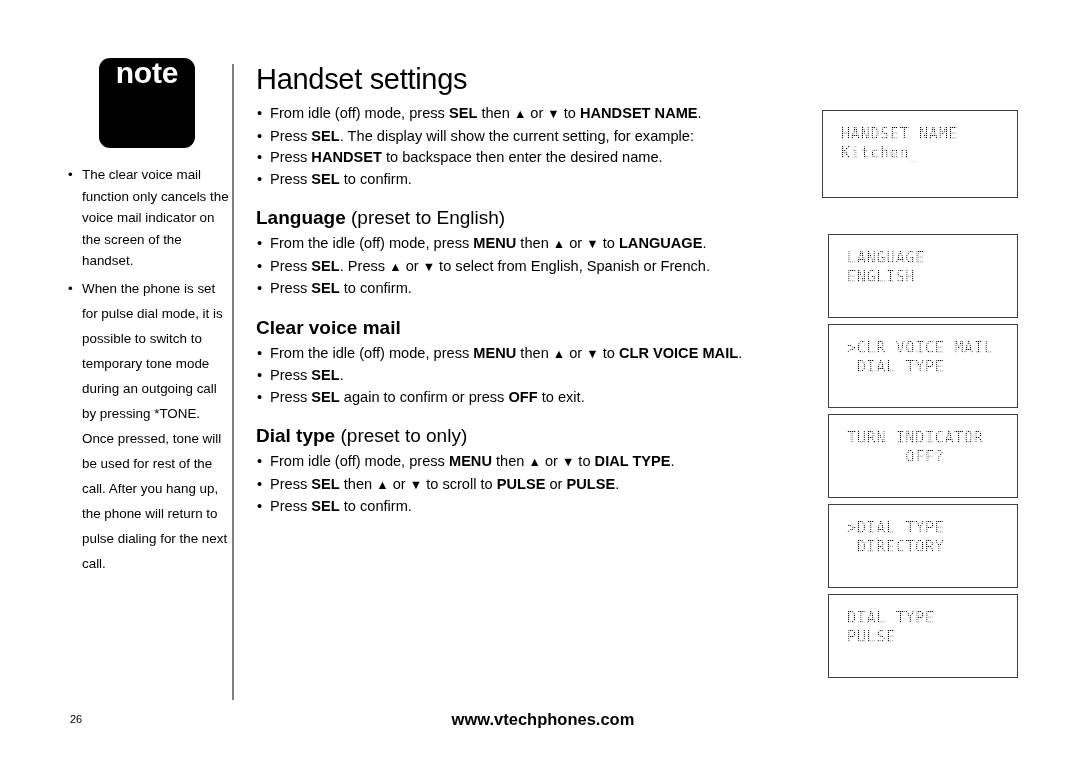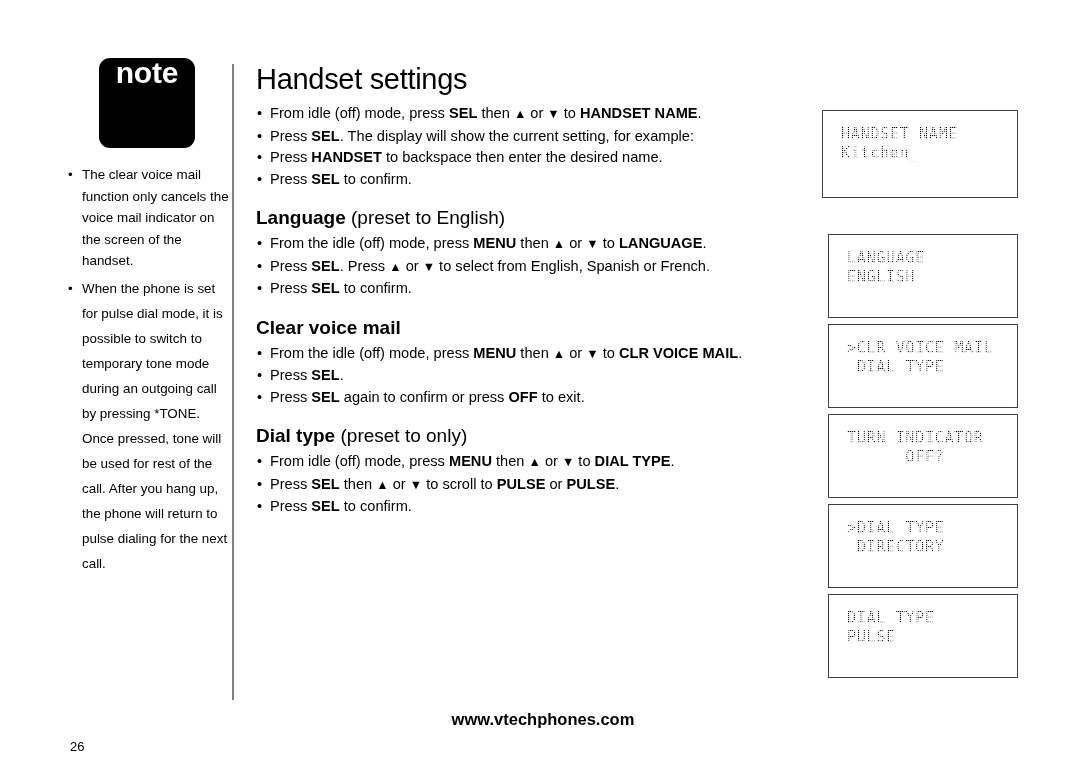--- a/index.html
+++ b/index.html
@@ -193,23 +193,22 @@
     position: absolute;
     left: 0;
     top: 708px;
     width: 1080px;
     height: 30px;
   }
   #footer-page-number {
     position: absolute;
     left: 70px;
     top: 0;
-    font-size: 13px;
+    font-size: 11px;
     line-height: 22px;
-    margin-top: 28px;
   }
   #footer-website {
     position: absolute;
     left: 0;
     top: 0;
     width: 1086px;
     text-align: center;
     font-size: 16.5px;
     font-weight: bold;
     line-height: 22px;

